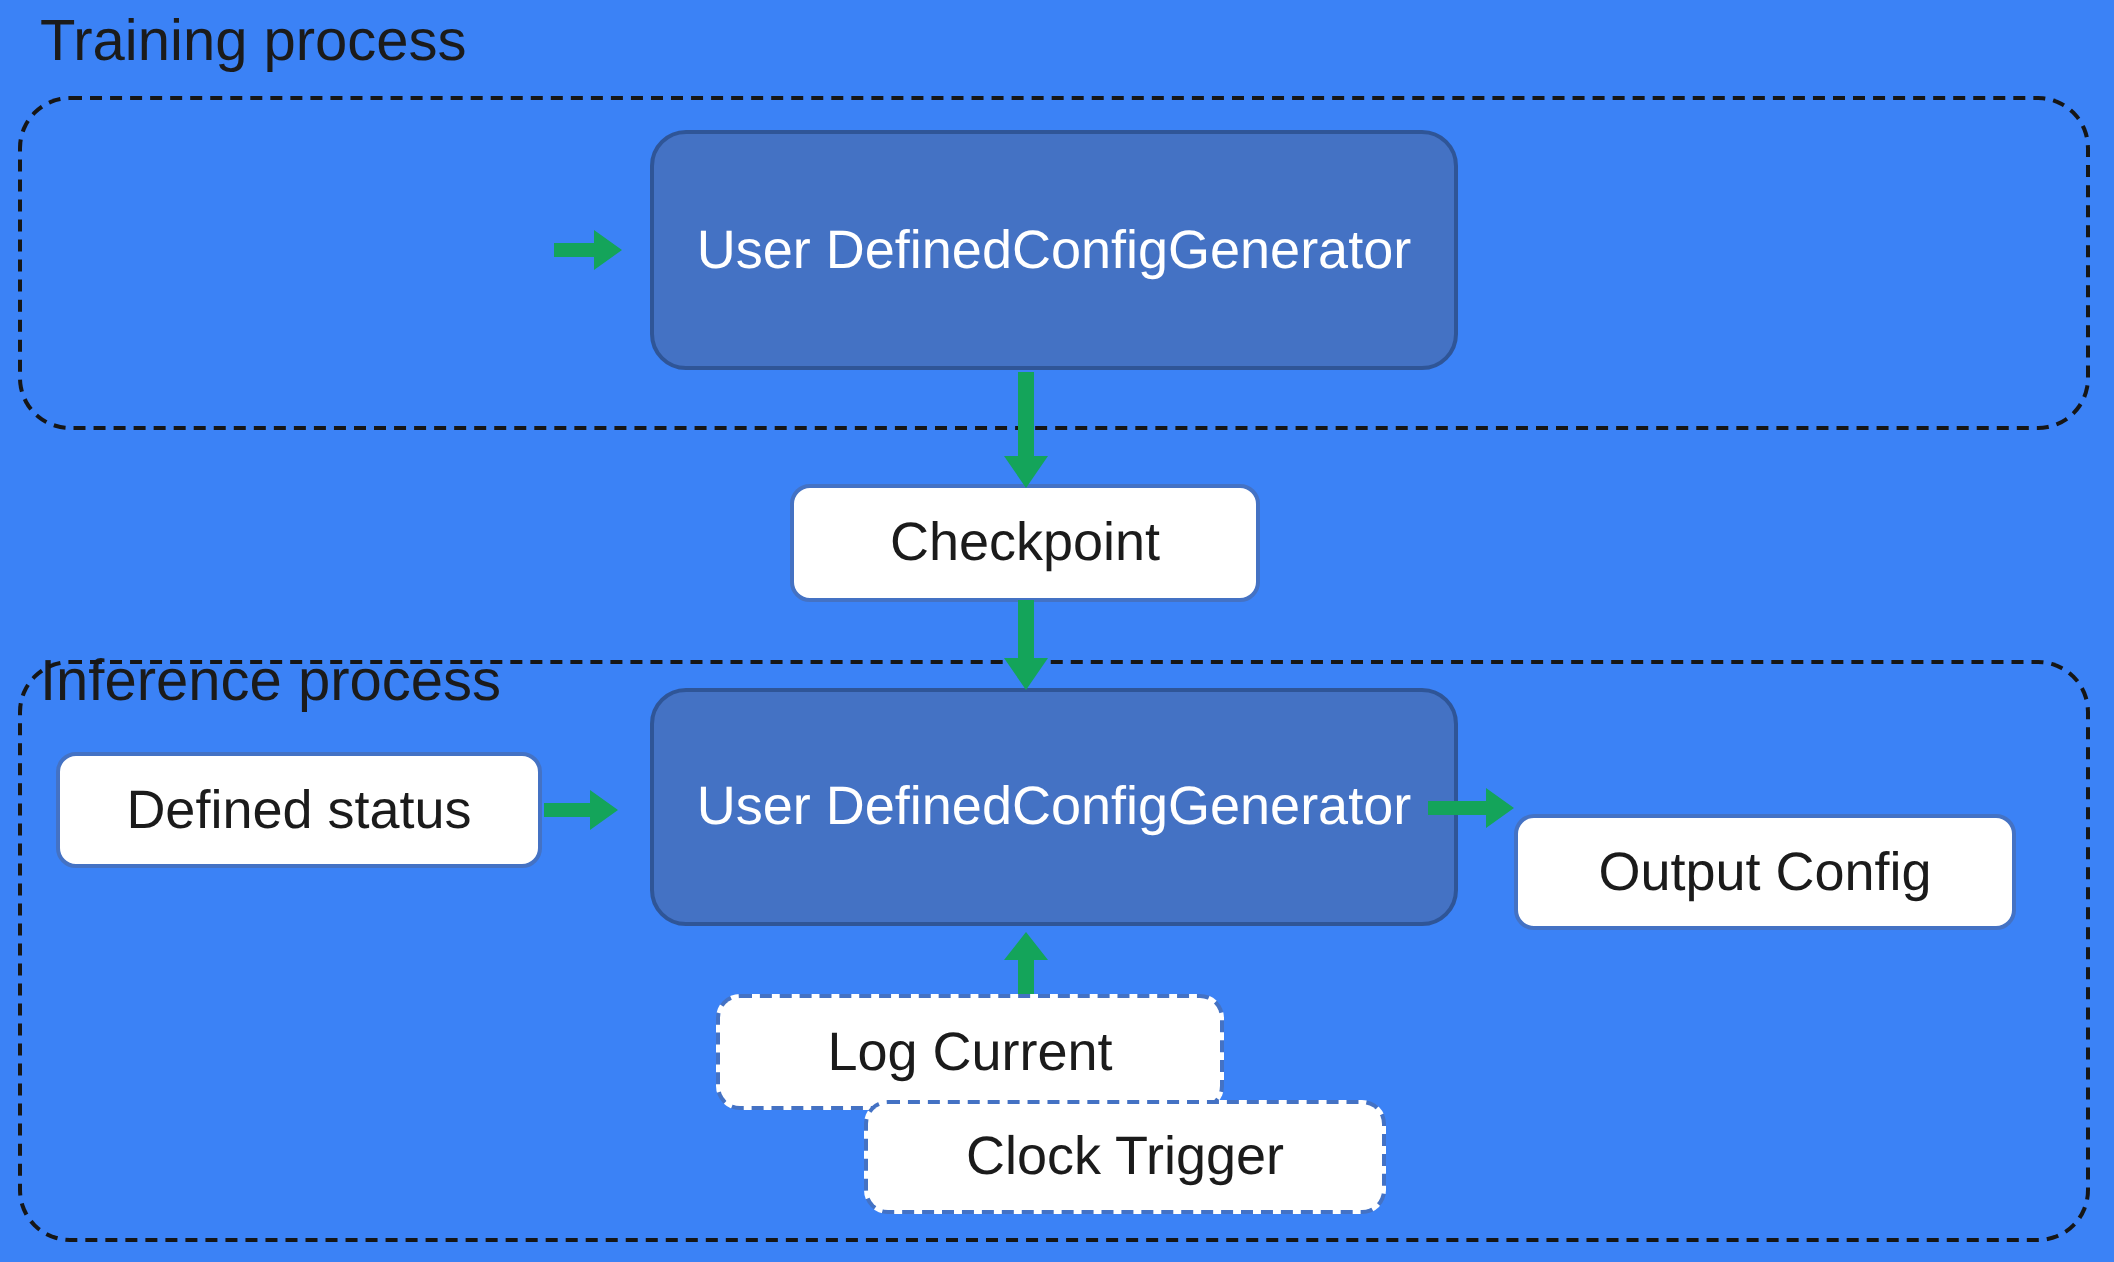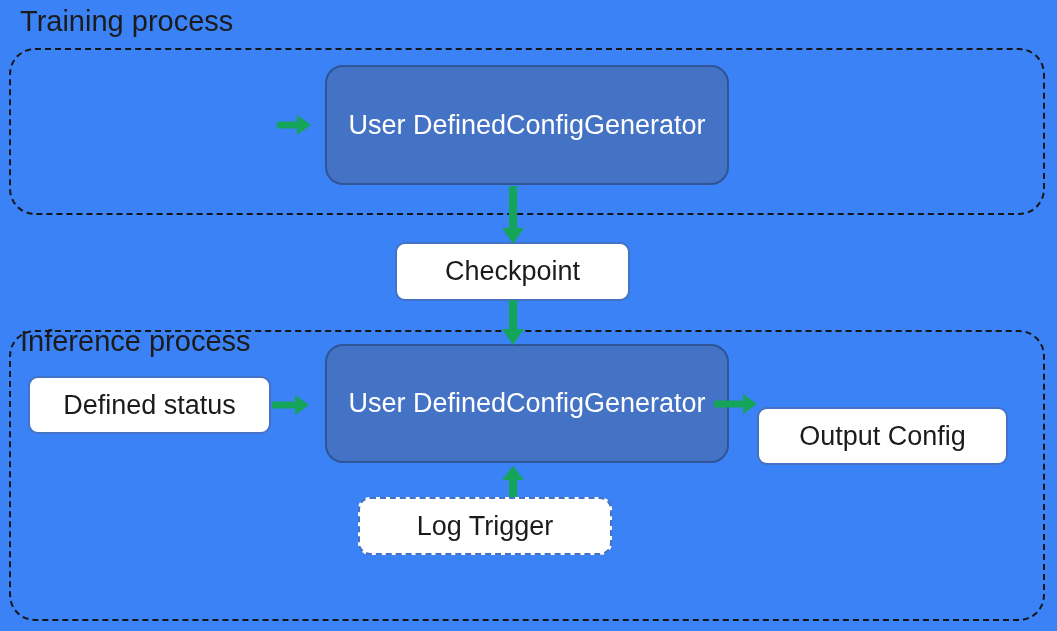--- a/index.html
+++ b/index.html
@@ -115,22 +115,23 @@
 
   <div class="node io-box box-current-status">Defined status</div>
 
   <div class="node generator-box box-generator-2">
     <span>User Defined</span>
     <span>ConfigGenerator</span>
   </div>
 
   <div class="node io-box box-output-config">Output Config</div>
 
-  <div class="node trigger-box box-log-trigger">Log Trigger</div>
+  <div class="node trigger-box box-log-trigger">Log Current</div>
 
+  <div class="node trigger-box box-clock-trigger">Clock Trigger</div>
 
   <div class="arrow a-train-in">
     <svg width="34" height="20" viewBox="0 0 34 20">
         <path d="M0 6.5 H20 V0 L34 10 L20 20 V13.5 H0 Z"></path>
       </svg>
   </div>
 
   <div class="arrow a-gen1-down">
     <svg width="22" height="58" viewBox="0 0 22 58">
         <path d="M7 0 H15 V42 H22 L11 58 L0 42 H7 Z"></path>

